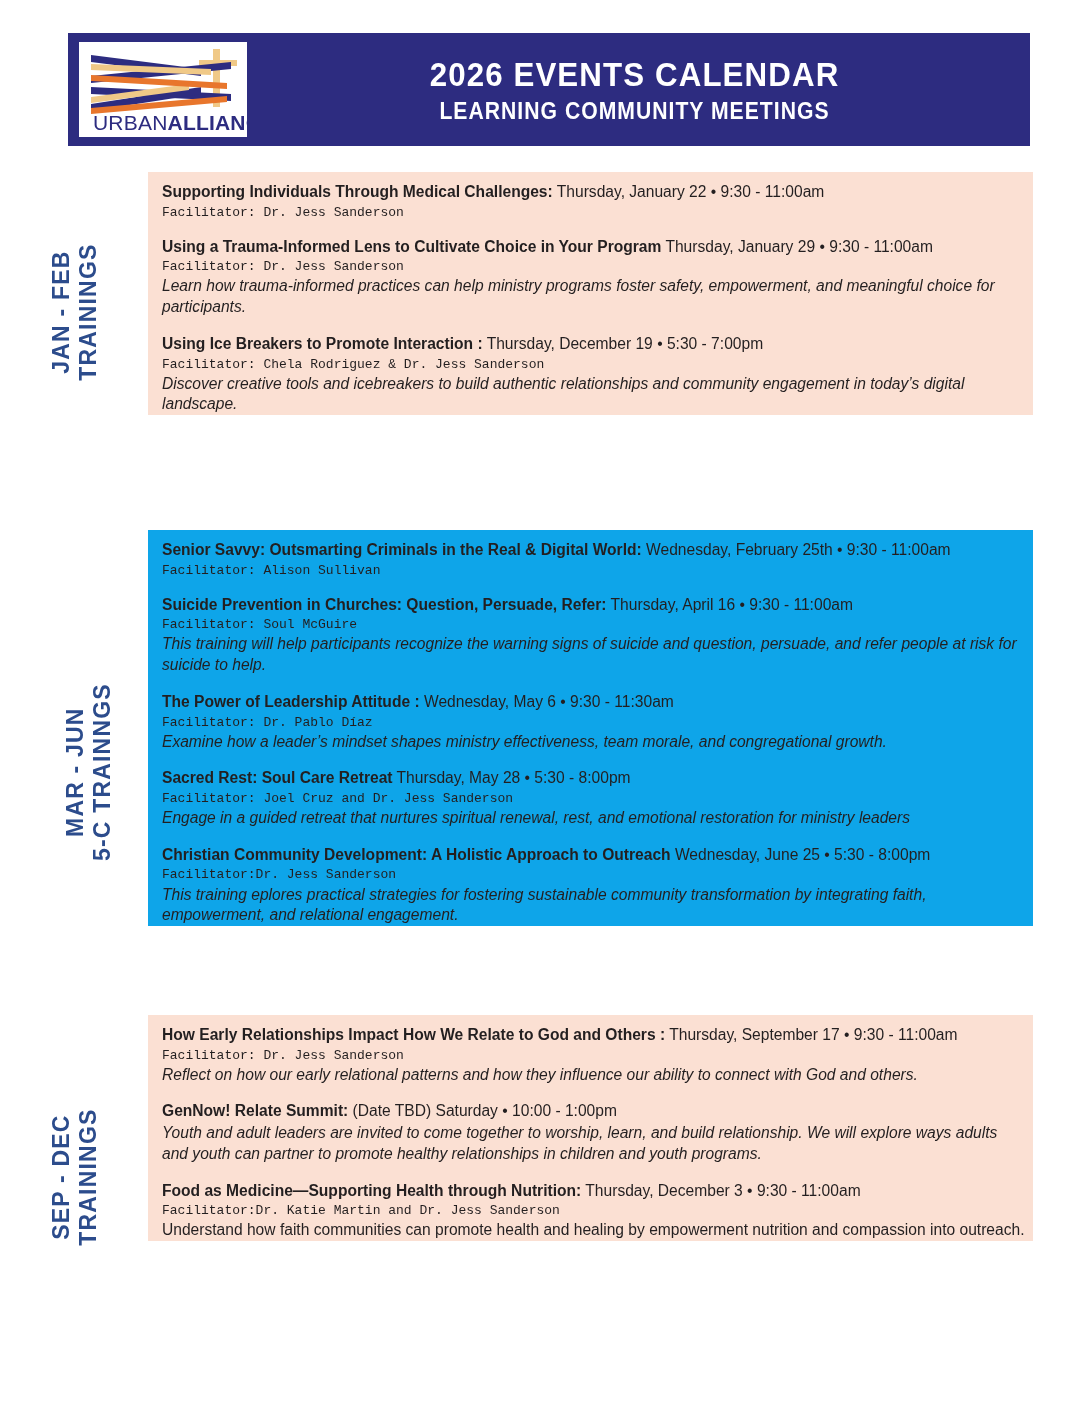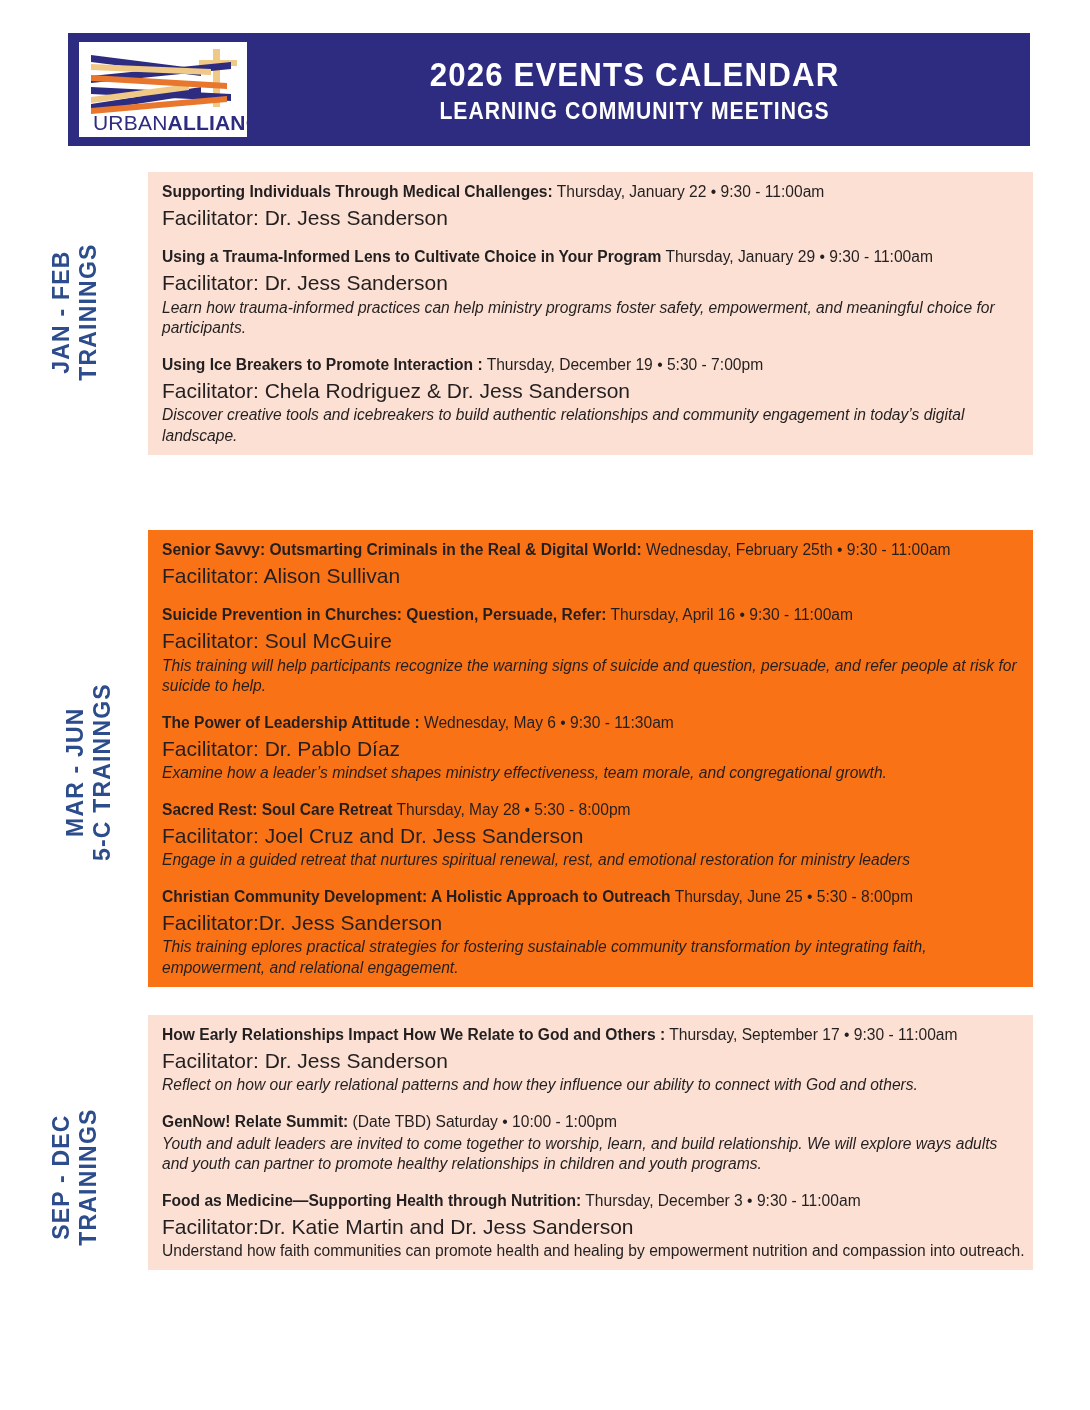--- a/index.html
+++ b/index.html
@@ -80,42 +80,42 @@
     transform-origin: center center;
   }
   .side-label .l1 { display: block; }
   .side-label .l2 { display: block; }
 
   
   .section {
     position: absolute;
     left: 148px;
     width: 885px;
-    padding: 10px 6px 8px 14px;
+    padding: 10px 6px 0 14px;
   }
   .section.pink { background: #fbe0d3; }
-  .section.plain { background: #f97316; }
+  .section.plain { background: #0ea5e9; }
 
   .event { margin-bottom: 16px; }
   .event:last-child { margin-bottom: 0; }
 
   .ev-title {
     font-size: 15.6px;
     line-height: 1.32;
     margin: 0 0 1px 0;
     font-family: "Liberation Sans Narrow", "Liberation Sans", sans-serif;
   }
   .ev-title .t { font-weight: bold; }
   .ev-title .d { font-weight: normal; }
 
   .ev-fac {
-    font-size: 21px;
+    font-size: 13px;
     line-height: 1.32;
     margin: 0 0 1px 0;
-    font-family: Liberation Sans, sans-serif;
+    font-family: Liberation Mono, monospace;
   }
   .ev-desc {
     font-size: 15.6px;
     line-height: 1.33;
     margin: 0;
     font-style: italic;
     font-family: "Liberation Sans Narrow", "Liberation Sans", sans-serif;
   }
   .ev-desc.upright { font-style: normal; }
 </style>
@@ -200,21 +200,21 @@
       <p class="ev-title"><span class="t">The Power of Leadership Attitude :</span><span class="d"> Wednesday, May 6 • 9:30 - 11:30am</span></p>
       <p class="ev-fac">Facilitator: Dr. Pablo Díaz</p>
       <p class="ev-desc">Examine how a leader’s mindset shapes ministry effectiveness, team morale, and congregational growth.</p>
     </div>
     <div class="event">
       <p class="ev-title"><span class="t">Sacred Rest: Soul Care Retreat</span><span class="d">  Thursday, May 28 • 5:30 - 8:00pm</span></p>
       <p class="ev-fac">Facilitator: Joel Cruz and Dr. Jess Sanderson</p>
       <p class="ev-desc">Engage in a guided retreat that nurtures spiritual renewal, rest, and emotional restoration for ministry leaders</p>
     </div>
     <div class="event">
-      <p class="ev-title"><span class="t">Christian Community Development: A Holistic Approach to Outreach</span><span class="d">  Thursday, June 25 • 5:30 - 8:00pm</span></p>
+      <p class="ev-title"><span class="t">Christian Community Development: A Holistic Approach to Outreach</span><span class="d">  Wednesday, June 25 • 5:30 - 8:00pm</span></p>
       <p class="ev-fac">Facilitator:Dr. Jess Sanderson</p>
       <p class="ev-desc">This training eplores practical strategies for fostering sustainable community transformation by integrating faith, empowerment, and relational engagement.</p>
     </div>
   </div>
 <div class="section pink" id="section-2" style="top:1015px;">
     <div class="event">
       <p class="ev-title"><span class="t">How Early Relationships Impact How We Relate to God and Others :</span><span class="d"> Thursday, September 17 • 9:30 - 11:00am</span></p>
       <p class="ev-fac">Facilitator: Dr. Jess Sanderson</p>
       <p class="ev-desc">Reflect on how our early relational patterns and how they influence our ability to connect with God and others.</p>
     </div>

